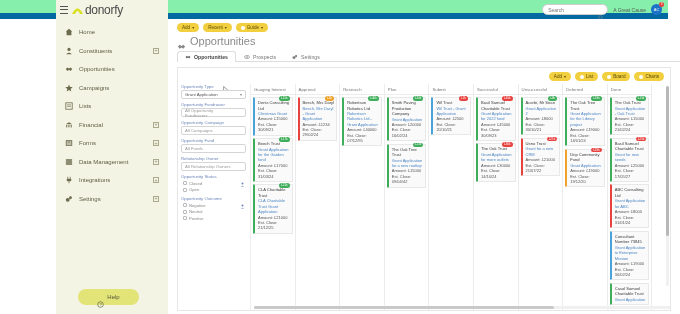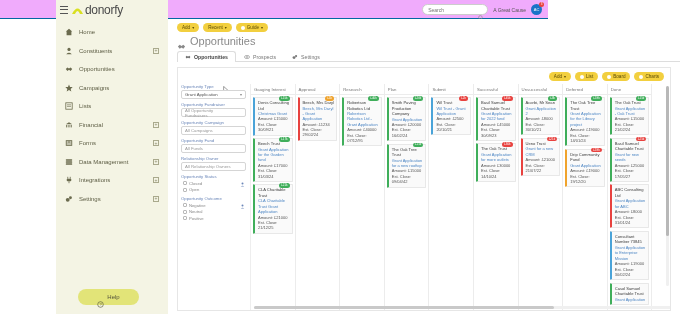--- a/index.html
+++ b/index.html
@@ -6,22 +6,22 @@
   html, body {
     width: 680px; height: 314px;
     font-family: "Liberation Sans", sans-serif;
     background: #ffffff;
     overflow: hidden;
   }
   .app { position: relative; width: 680px; height: 314px; background:#fff; }
 
   
   .topbar {
-    position: absolute; top:0; left:0; width:548px; height:19px;
-    background:#f0abfc; border-bottom:1px solid #0369a1;
+    position: absolute; top:0; left:0; width:668px; height:19px;
+    background:#86efac; border-bottom:6px solid #0369a1;
     display:flex; align-items:center;
   }
   .brandzone{
     position:absolute; left:56px; top:0; width:112px; height:19px;
     background:#f4f4e4; display:flex; align-items:center; gap:3px; padding-left:4px;
   }
   .hamburger{ width:8px; height:8px; display:flex; flex-direction:column; justify-content:space-between; cursor:pointer;}
   .hamburger i{ display:block; height:1px; background:#555; width:8px;}
   .logo-wrap{ display:flex; align-items:center; gap:1px;}
   .logo-mark{ width:13px; height:11px; position:relative; }

